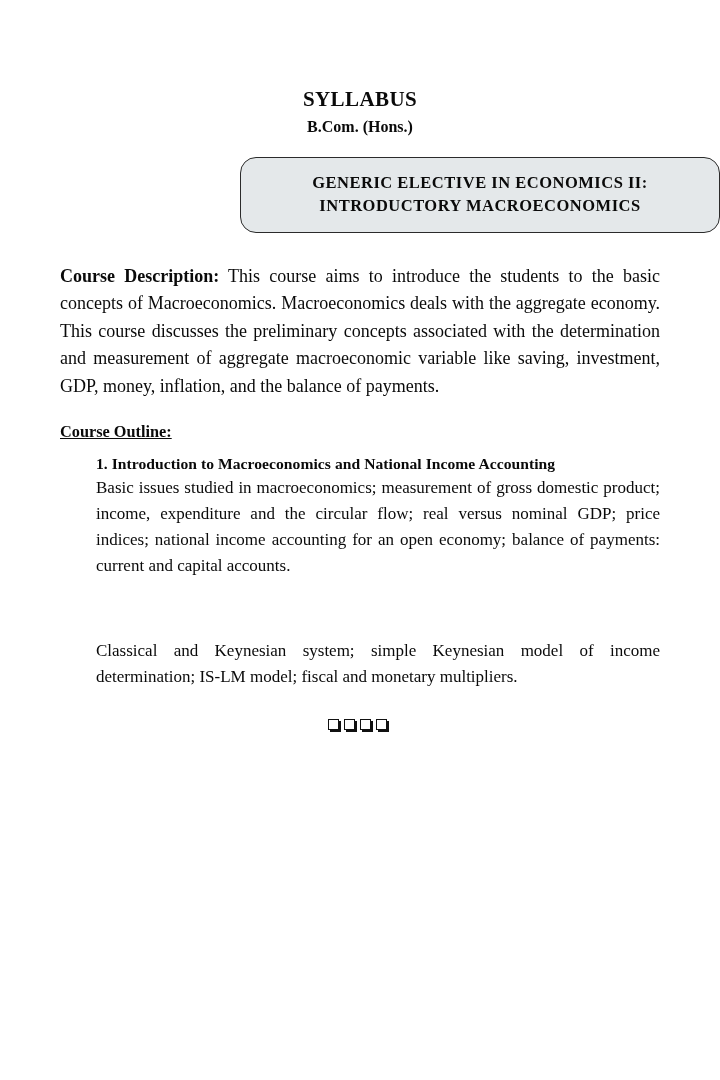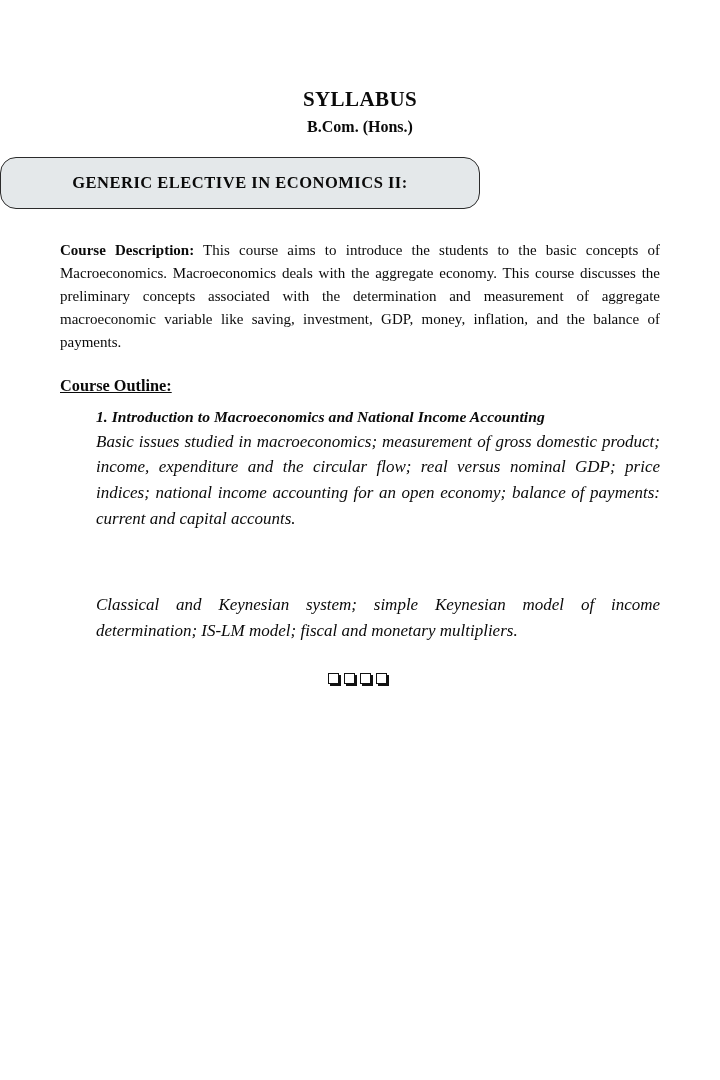--- a/index.html
+++ b/index.html
@@ -42,21 +42,21 @@
     font-size: 16px;
     margin: 0;
     padding-top: 7px;
     line-height: 1.1;
   }
 
   
   .course-box-wrap {
     padding-top: 21px;
     display: flex;
-    justify-content: flex-start;
+    justify-content: flex-end;
   }
   .course-box {
     width: 480px;
     box-sizing: border-box;
     border: 1.6px solid #2b2b2b;
     border-radius: 16px;
     background: #e4e8ea;
     padding: 13px 14px 14px 14px;
     text-align: center;
   }
@@ -68,42 +68,41 @@
   }
 
   
   .body-area {
     padding: 0 60px 0 60px;
     margin-top: 30px;
   }
 
   p.para {
     margin: 0;
-    font-size: 15px;
+    font-size: 18px;
     line-height: 1.53;
     text-align: justify;
     text-justify: inter-word;
   }
   p.para .lead {
     font-weight: bold;
   }
 
   .outline-label {
     margin: 0;
     padding-top: 20px;
     font-size: 16.3px;
     font-weight: bold;
     line-height: 1.5;
     text-decoration: underline;
   }
 
   .unit {
     margin-left: 36px;
     padding-top: 7px;
-    font-style: italic;
   }
   .unit + .unit {
     padding-top: 30px;
   }
   .unit-title {
     margin: 0;
     font-weight: bold;
     font-size: 15.6px;
     line-height: 1.5;
     letter-spacing: 0.05px;
@@ -139,20 +138,21 @@
 
 <div class="page">
 
   <h1 class="doc-title">SYLLABUS</h1>
 
   <h2 class="doc-subtitle">B.Com. (Hons.)</h2>
 
   <div class="course-box-wrap">
     <div class="course-box">
       <div class="course-box-line">GENERIC ELECTIVE IN ECONOMICS II:</div>
+      <div class="course-box-line">INTRODUCTORY MACROECONOMICS</div>
     </div>
   </div>
 
   <div class="body-area">
 
     <p class="para"><span class="lead">Course Description:</span><span> This course aims to introduce the students to the basic concepts of Macroeconomics. Macroeconomics deals with the aggregate economy. This course discusses the preliminary concepts associated with the determination and measurement of aggregate macroeconomic variable like saving, investment, GDP, money, inflation, and the balance of payments.</span></p>
 
     <p class="outline-label">Course Outline:</p>
 
     <div class="unit">

